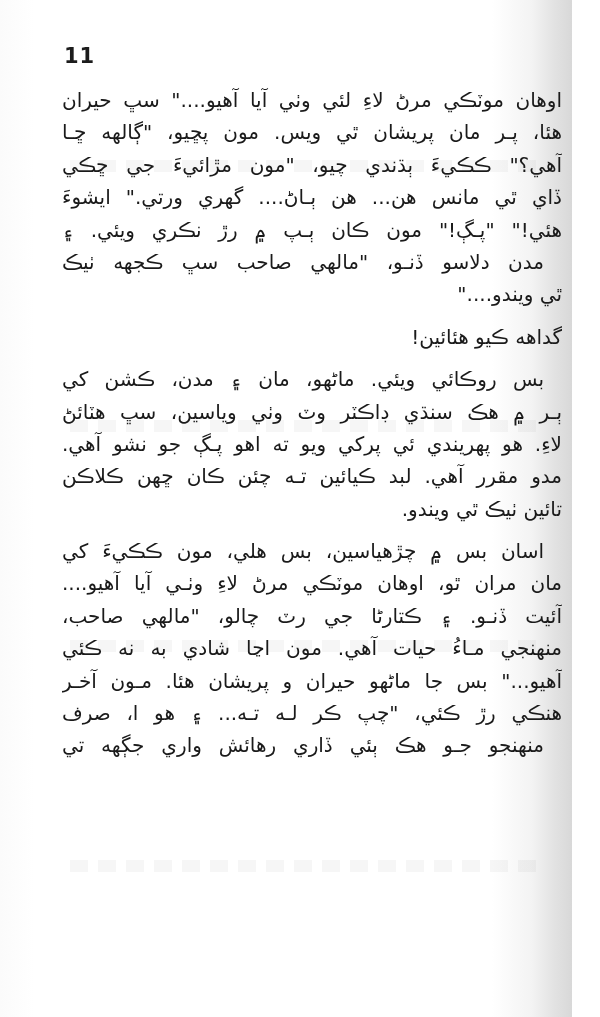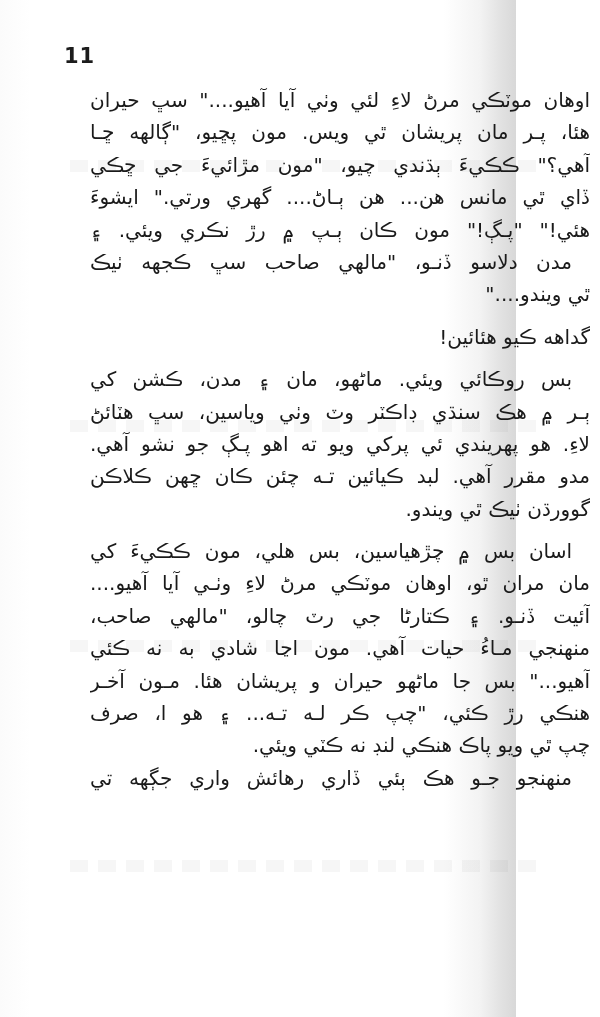--- a/index.html
+++ b/index.html
@@ -3,33 +3,33 @@
 <meta charset="utf-8">
 <style>
   html, body { margin: 0; padding: 0; }
   body {
     width: 600px; height: 1017px; overflow: hidden;
     background: #ffffff;
     position: relative;
     font-family: "DejaVu Sans", sans-serif;
   }
   .page {
-    position: absolute; left: 0; top: 0; width: 516px; height: 1017px;
+    position: absolute; left: 0; top: 0; width: 572px; height: 1017px;
     background: linear-gradient(to right, #fbfbfb 0%, #ffffff 6%, #ffffff 86%, #f3f3f3 93%, #e2e2e2 97%, #d8d8d8 100%);
   }
   .page-number {
     position: absolute; left: 64px; top: 44px;
     font-family: "DejaVu Sans", sans-serif; font-weight: bold;
     font-size: 21px; color: #1c1c1c; letter-spacing: 1px;
   }
   .body-text {
     position: absolute; left: 62px; top: 84px; width: 500px;
     direction: rtl; text-align: justify;
     font-family: "DejaVu Sans", sans-serif;
-    font-size: 20px; line-height: 32.4px; color: #1a1a1a; margin-left: 28px;
+    font-size: 20px; line-height: 32.4px; color: #1a1a1a;
   }
   .line {
     display: block; height: 32.4px; white-space: nowrap;
     text-align: justify; text-align-last: justify;
     overflow: hidden;
   }
   .line.short { text-align-last: right; }
   .line.indent { padding-right: 18px; }
   .para-gap { height: 10px; }
   .faint {
@@ -67,31 +67,30 @@
     <div>
       <span class="line short">گداهه ڪيو هئائين!</span>
     </div>
     <div class="para-gap"></div>
 
     <div>
       <span class="line indent">بس روڪائي ويئي. ماڻهو، مان ۽ مدن، ڪشن کي</span>
       <span class="line">ٻـر ۾ هڪ سنڌي ڊاڪٽر وٽ وٺي وياسين، سڀ هٽائڻ</span>
       <span class="line">لاءِ. هو پهريندي ئي پرکي ويو ته اهو پـڳ جو نشو آهي.</span>
       <span class="line">مدو مقرر آهي. لبد ڪيائين تـه چئن ڪان ڇهن ڪلاڪن</span>
-      <span class="line short">گوورڌن ٺيڪ ٿي ويندو.</span>
+      <span class="line short">تائين ٺيڪ ٿي ويندو.</span>
     </div>
     <div class="para-gap"></div>
 
     <div>
       <span class="line indent">اسان بس ۾ چڙهياسين، بس هلي، مون ڪڪيءَ کي</span>
       <span class="line">مان مران ٿو، اوهان موٽڪي مرڻ لاءِ وٺـي آيا آهيو....</span>
       <span class="line">آئيت ڏنـو. ۽ ڪتارڻا جي رٽ چالو، "مالهي صاحب،</span>
       <span class="line">منهنجي مـاءُ حيات آهي. مون اڃا شادي به نه ڪئي</span>
       <span class="line">آهيو..." بس جا ماڻهو حيران و پريشان هئا. مـون آخـر</span>
       <span class="line">هنڪي رڙ ڪئي، "چپ ڪر لـه تـه... ۽ هو ا، صرف</span>
-      <span class="line short">چپ ٿي ويو پاڪ هنڪي لنڊ نه ڪٽي ويئي.</span>
     </div>
 
     <div>
       <span class="line indent">منهنجو جـو هڪ ٻئي ڏاري رهائش واري جڳهه تي</span>
     </div>
   </div>
 </div>
 
 </body></html>

